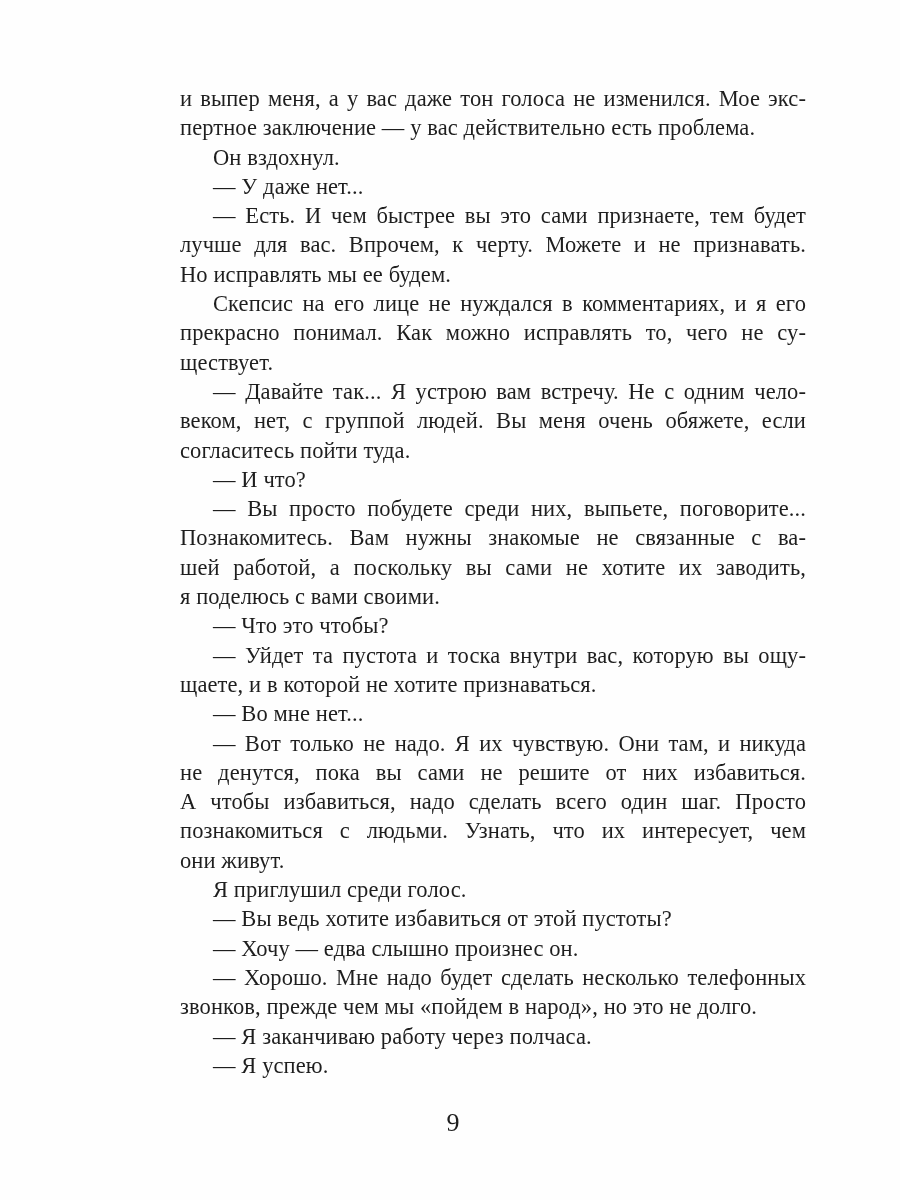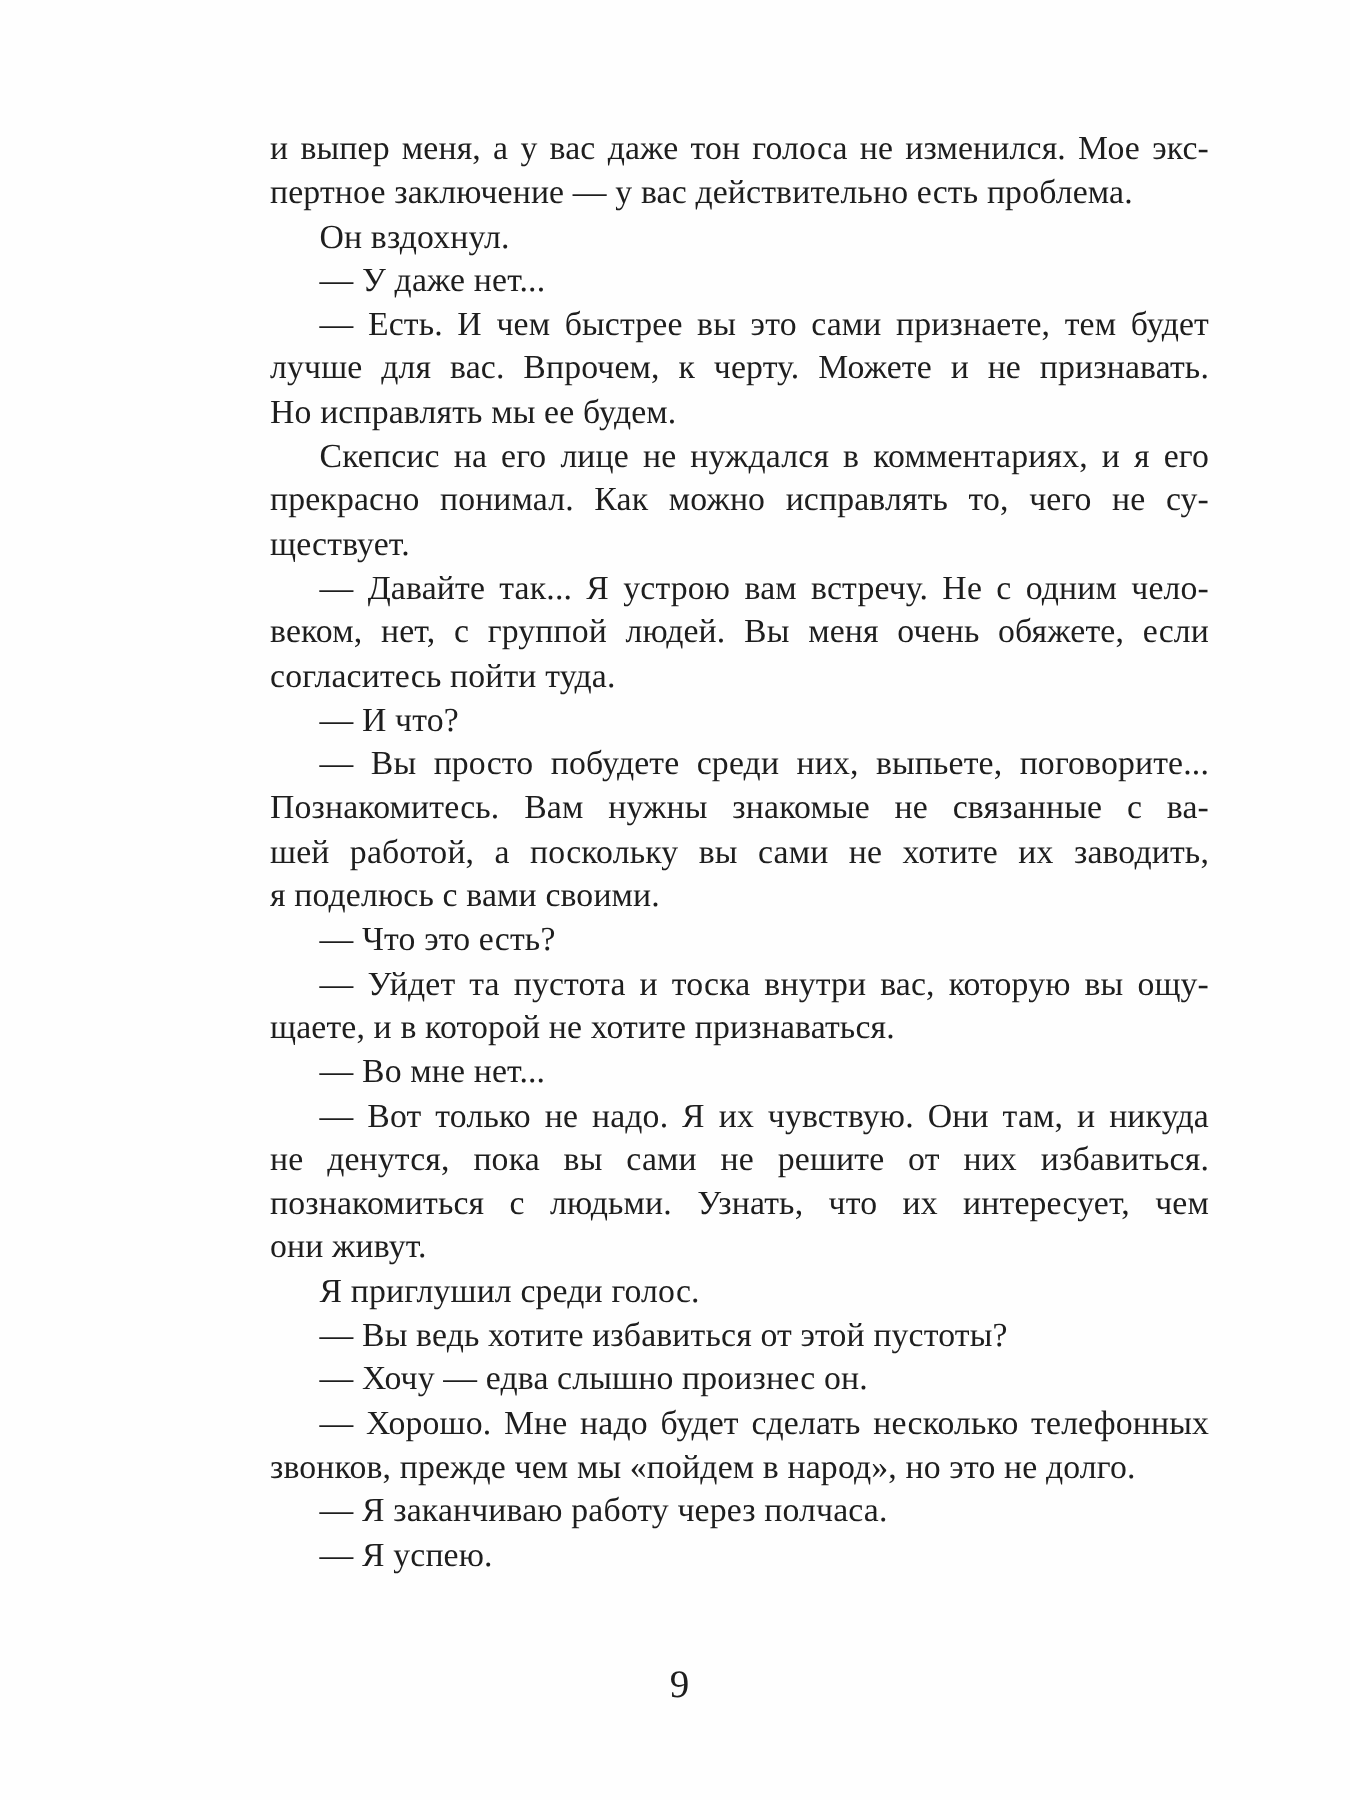--- a/index.html
+++ b/index.html
@@ -66,26 +66,27 @@
       <div class="line">прекрасно понимал. Как можно исправлять то, чего не су-</div>
       <div class="line last">ществует.</div>
       <div class="line indent">— Давайте так... Я устрою вам встречу. Не с одним чело-</div>
       <div class="line">веком, нет, с группой людей. Вы меня очень обяжете, если</div>
       <div class="line last">согласитесь пойти туда.</div>
       <div class="line last indent">— И что?</div>
       <div class="line indent">— Вы просто побудете среди них, выпьете, поговорите...</div>
       <div class="line">Познакомитесь. Вам нужны знакомые не связанные с ва-</div>
       <div class="line">шей работой, а поскольку вы сами не хотите их заводить,</div>
       <div class="line last">я поделюсь с вами своими.</div>
-      <div class="line last indent">— Что это есть?</div>
+      <div class="line last indent">— Что это чтобы?</div>
       <div class="line indent">— Уйдет та пустота и тоска внутри вас, которую вы ощу-</div>
       <div class="line last">щаете, и в которой не хотите признаваться.</div>
       <div class="line last indent">— Во мне нет...</div>
       <div class="line indent">— Вот только не надо. Я их чувствую. Они там, и никуда</div>
       <div class="line">не денутся, пока вы сами не решите от них избавиться.</div>
+      <div class="line">А чтобы избавиться, надо сделать всего один шаг. Просто</div>
       <div class="line">познакомиться с людьми. Узнать, что их интересует, чем</div>
       <div class="line last">они живут.</div>
       <div class="line last indent">Я приглушил среди голос.</div>
       <div class="line last indent">— Вы ведь хотите избавиться от этой пустоты?</div>
       <div class="line last indent">— Хочу — едва слышно произнес он.</div>
       <div class="line indent">— Хорошо. Мне надо будет сделать несколько телефонных</div>
       <div class="line last">звонков, прежде чем мы «пойдем в народ», но это не долго.</div>
       <div class="line last indent">— Я заканчиваю работу через полчаса.</div>
       <div class="line last indent">— Я успею.</div>
     </div>

